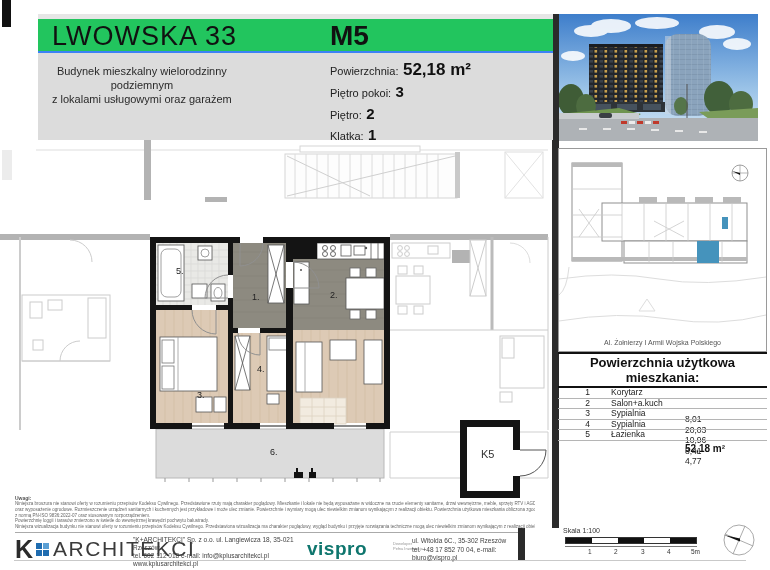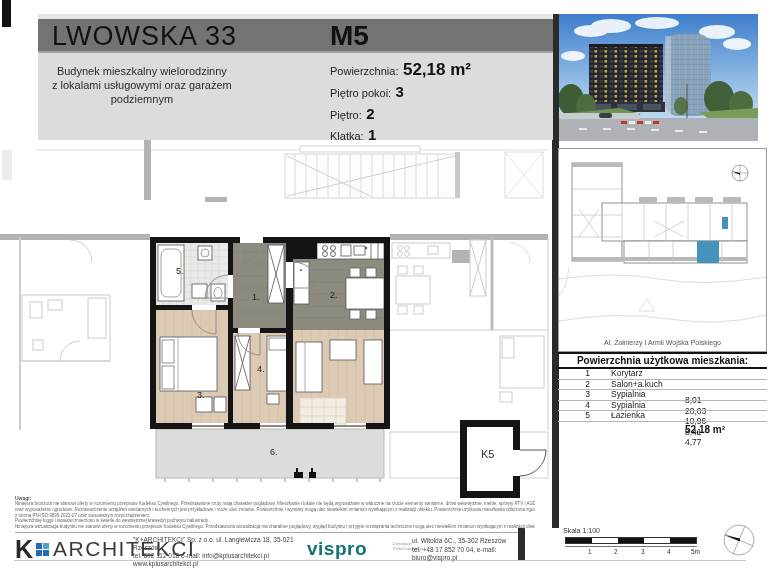--- a/index.html
+++ b/index.html
@@ -9,41 +9,41 @@
 
   
   .corner-mark{left:2px;top:0;width:9px;height:27px;background:#111;}
   .v-divider{left:552px;top:14px;width:7px;height:514px;background:#2b2b2b;}
   .footer-vbar{left:518px;top:528px;width:7px;height:32px;background:#2b2b2b;}
   .bottom-rule{left:14px;top:560px;width:732px;height:1px;background:#c9c9c9;}
 
   
   .header{left:38px;top:14px;width:515px;height:126px;background:#dcdcdc;}
   .header-topstrip{position:absolute;left:0;top:0;width:100%;height:5px;background:#e6e6e6;}
-  .title-band{position:absolute;left:0;top:5px;width:100%;height:32px;background:#737373;border-bottom:2px solid #a3a3a3;}
+  .title-band{position:absolute;left:0;top:5px;width:100%;height:32px;background:#22c55e;border-bottom:2px solid #3b82f6;}
   .project-title{position:absolute;left:14px;top:2px;font-size:27px;letter-spacing:1px;color:#111;}
   .unit-id{position:absolute;left:292px;top:1px;font-size:28px;font-weight:bold;color:#111;}
   .desc{position:absolute;left:14px;top:50px;font-size:11px;line-height:14px;color:#2a2a2a;text-align:center;}
   .dline{position:absolute;left:292px;white-space:nowrap;}
   .dlabel{font-size:11px;color:#222;}
   .dvalue{font-size:15px;font-weight:bold;color:#111;}
   .dvalue.big{font-size:17px;}
 
   
   .plan-area{left:0;top:140px;width:555px;height:358px;}
   .room-label{position:absolute;font-size:9px;color:#222;}
   .room-label.k5{font-size:11px;color:#333;}
 
   
   .photo-box{left:559px;top:14px;width:199px;height:127px;}
   .keyplan-box{left:558px;top:148px;width:209px;height:204px;background:#fff;border:1px solid #9a9a9a;box-sizing:border-box;}
   .street-label{position:absolute;left:0;bottom:5px;width:100%;text-align:center;font-size:7px;color:#555;}
 
   .side-table{left:558px;width:209px;}
-  .tbl-title{font-weight:bold;font-size:10px;text-align:center;color:#111;
+  .tbl-title{font-weight:bold;font-size:13px;text-align:center;color:#111;
              border-top:2px solid #111;border-bottom:2px solid #111;padding:1px 0;}
   .trow{position:relative;height:9.6px;font-size:8.5px;line-height:9.4px;border-bottom:1px solid #b5b5b5;color:#222;}
   .trow .tnum{display:inline-block;width:32px;text-align:right;}
   .trow .tname{display:inline-block;padding-left:21px;}
   .trow .tarea{position:absolute;left:127px;top:0;margin-top:27px;}
   .ttotal{font-size:10px;font-weight:bold;color:#111;padding:2px 0 0 127px;height:12px;}
   .trow.sep-top{border-top:1px solid #b5b5b5;margin-top:6px;}
 
   
   .scale-label{left:563px;top:527px;font-size:7px;color:#333;}
@@ -86,22 +86,22 @@
   <div class="abs bottom-rule"></div>
 
   <div class="abs header">
     <div class="header-topstrip"></div>
     <div class="title-band">
       <span class="project-title">LWOWSKA 33</span>
       <span class="unit-id">M5</span>
     </div>
     <div class="desc">
       <div>Budynek mieszkalny wielorodzinny</div>
+      <div>podziemnym</div>
       <div>z lokalami usługowymi oraz garażem</div>
-      <div>podziemnym</div>
     </div>
     <div class="dline" style="top:46px">
       <span class="dlabel">Powierzchnia:</span>
       <span class="dvalue big">52,18 m²</span>
     </div>
     <div class="dline" style="top:69px">
       <span class="dlabel">Piętro pokoi:</span>
       <span class="dvalue">3</span>
     </div>
     <div class="dline" style="top:91px">

